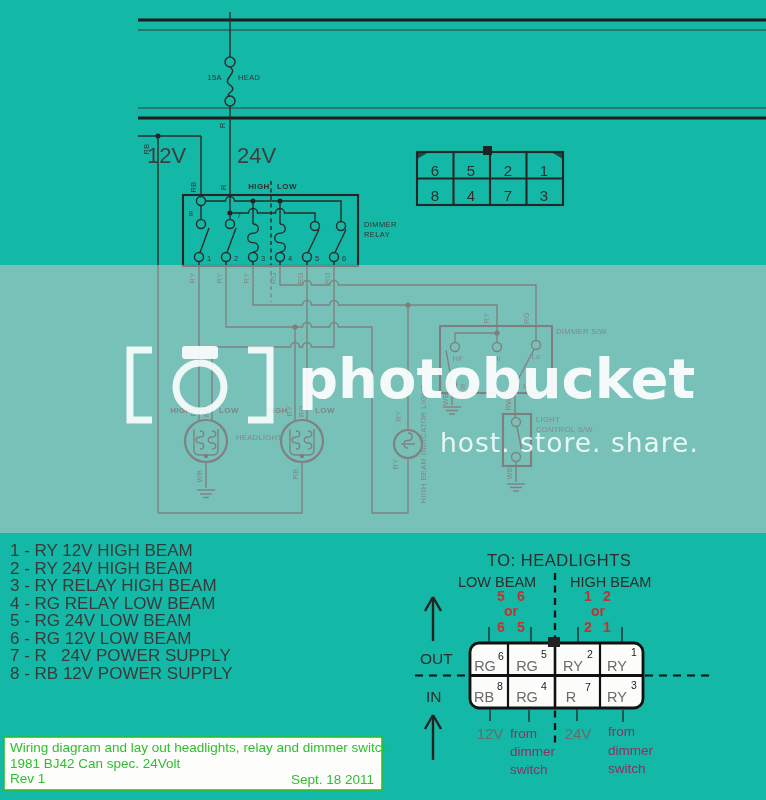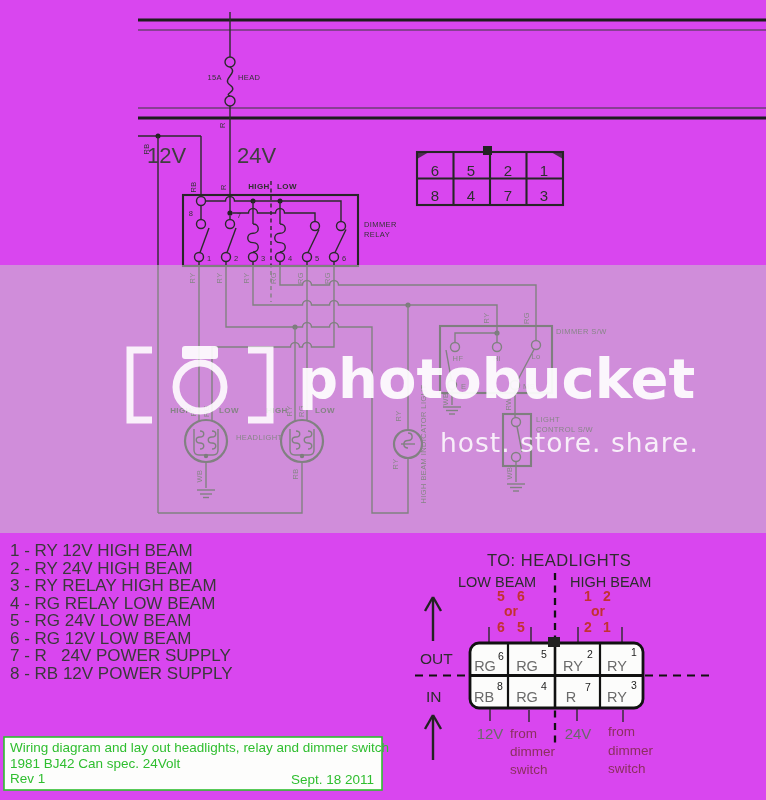--- a/index.html
+++ b/index.html
@@ -1,16 +1,16 @@
 <!DOCTYPE html>
 <html><head>
 <meta charset="utf-8">
 <style>
   html,body{margin:0;padding:0;background:#e9e9e9;}
-  #stage{position:relative;width:766px;height:800px;background:#d946ef;overflow:hidden;
+  #stage{position:relative;width:766px;height:800px;background:#14b8a6;overflow:hidden;
          font-family:"Liberation Sans",sans-serif;}
   svg{position:absolute;left:0;top:0;}
   .wire{stroke:#2b2b2b;stroke-width:1.4;fill:none;}
   .wire2{stroke:#2b2b2b;stroke-width:2.2;fill:none;}
   .busThick{stroke:#1d1d1d;stroke-width:2.8;fill:none;}
   .busThin{stroke:#3a3a3a;stroke-width:1.2;fill:none;}
   .box{stroke:#262626;stroke-width:2.1;fill:none;}
   .node{fill:none;stroke:#2b2b2b;stroke-width:1.4;}
   .dot{fill:#222;stroke:none;}
   .lbl{font:7.5px "Liberation Sans",sans-serif;fill:#333;letter-spacing:.4px;}

